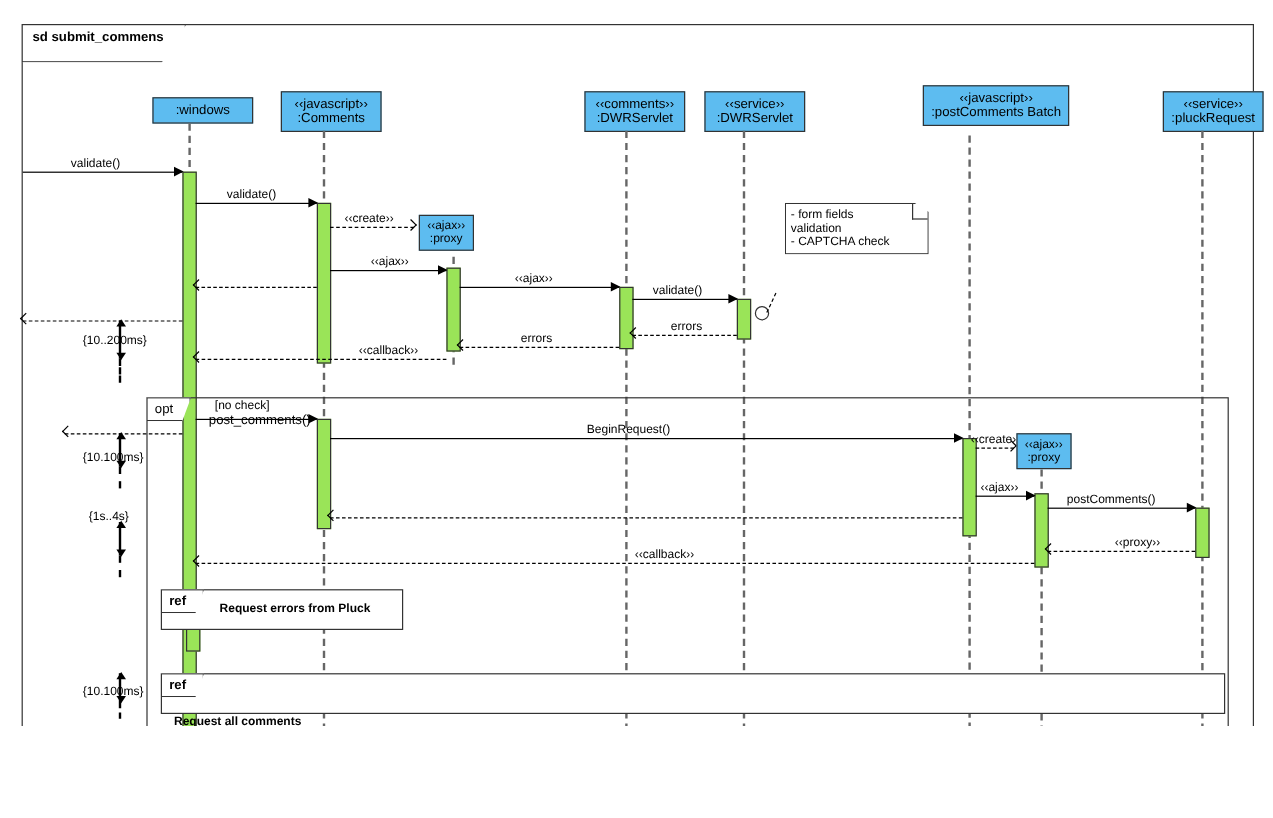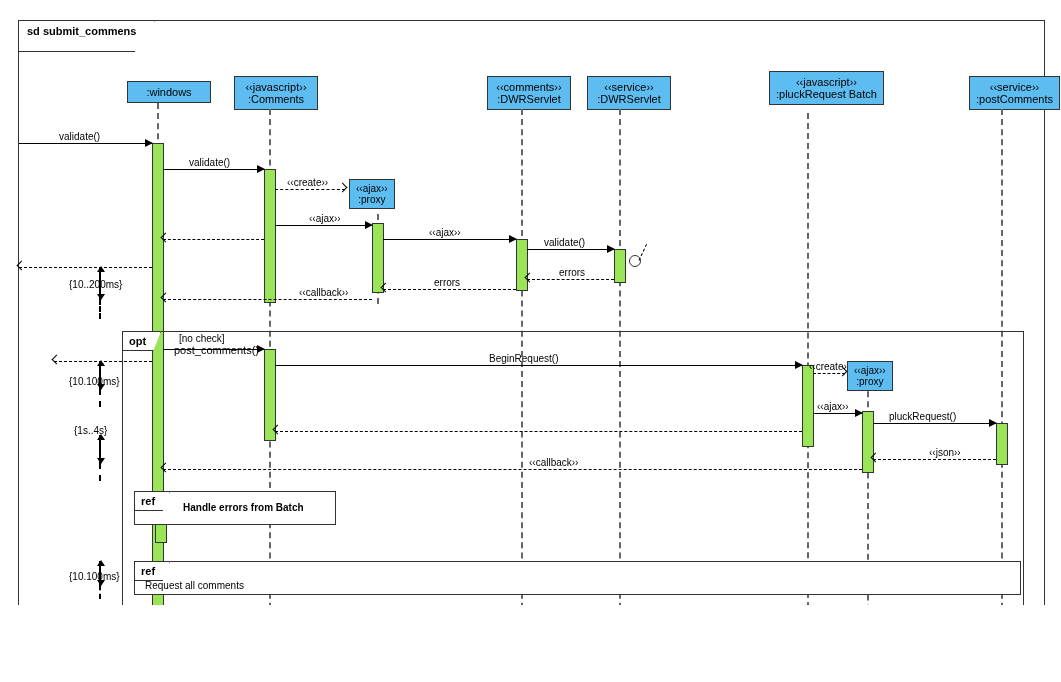--- a/index.html
+++ b/index.html
@@ -11,43 +11,43 @@
 .activation{position:absolute;background:#9ae458;border:1px solid #333;width:10px}
 .msg-solid{position:absolute;border-top:1px solid #000}
 .msg-dash{position:absolute;border-top:1.5px dashed #000}
 .arrow-r::after{content:"";position:absolute;right:-1px;top:-5px;border-left:8px solid #000;border-top:4px solid transparent;border-bottom:4px solid transparent}
 .arrow-r-open::after{content:"";position:absolute;right:-1px;top:-6px;width:6px;height:6px;border-top:1.5px solid #000;border-right:1.5px solid #000;transform:rotate(45deg)}
 .arrow-l-open::after{content:"";position:absolute;left:-1px;top:-6px;width:6px;height:6px;border-top:1.5px solid #000;border-left:1.5px solid #000;transform:rotate(-45deg)}
 .lbl{position:absolute;font-size:10px;background:transparent;white-space:nowrap}
 .note{position:absolute;background:#fff;border:1px solid #333;padding:4px;font-size:10px;clip-path:polygon(0 0,90% 0,100% 18%,100% 100%,0 100%)}
 .note::after{content:"";position:absolute;right:0;top:0;width:12px;height:12px;border-left:1px solid #333;border-bottom:1px solid #333}
 .opt-frame{position:absolute;border:1px solid #333}
-.opt-tab{position:absolute;left:-1px;top:-1px;padding:3px 14px 3px 6px;border:1px solid #333;background:#fff;font-weight:bold;clip-path:polygon(0 0,100% 0,80% 100%,0 100%)}
+.opt-tab{position:absolute;left:-1px;top:-1px;padding:3px 14px 3px 6px;border:1px solid #333;background:#fff;font-weight:normal;clip-path:polygon(0 0,100% 0,80% 100%,0 100%)}
 .ref-frame{position:absolute;border:1px solid #333;background:#fff}
 .ref-tab{position:absolute;left:-1px;top:-1px;padding:3px 14px 3px 6px;border:1px solid #333;background:#fff;font-weight:bold;clip-path:polygon(0 0,100% 0,80% 100%,0 100%)}
 .circle{position:absolute;width:10px;height:10px;border:1px solid #333;border-radius:50%;background:#fff}
 .proxy{position:absolute;background:#5dbcf0;border:1px solid #333;padding:3px 6px;text-align:center;font-size:10px}
 .timebar{position:absolute;width:0;border-left:2px solid #000}
 .timebar::before{content:"";position:absolute;left:-4px;top:-1px;border-bottom:6px solid #000;border-left:4px solid transparent;border-right:4px solid transparent}
 .timebar::after{content:"";position:absolute;left:-4px;bottom:-1px;border-top:6px solid #000;border-left:4px solid transparent;border-right:4px solid transparent}
 .timebar-dash{position:absolute;width:0;border-left:2px dashed #000}
 </style>
 </head>
 <body>
 
 <div class="canvas">
  <div class="frame">
   <div class="frame-tab">sd submit_commens</div>
 
   <div class="lifeline-head" style="left:108px;top:60px"><span>:windows</span></div>
   <div class="lifeline-head" style="left:215px;top:55px"><span>‹‹javascript››</span><br><span>:Comments</span></div>
   <div class="lifeline-head" style="left:468px;top:55px"><span>‹‹comments››</span><br><span>:DWRServlet</span></div>
   <div class="lifeline-head" style="left:568px;top:55px"><span>‹‹service››</span><br><span>:DWRServlet</span></div>
-  <div class="lifeline-head" style="left:750px;top:50px"><span>‹‹javascript››</span><br><span>:pluckRequest Batch</span></div>
-  <div class="lifeline-head" style="left:950px;top:55px"><span>‹‹service››</span><br><span>:postComments</span></div>
+  <div class="lifeline-head" style="left:750px;top:50px"><span>‹‹javascript››</span><br><span>:postComments Batch</span></div>
+  <div class="lifeline-head" style="left:950px;top:55px"><span>‹‹service››</span><br><span>:pluckRequest</span></div>
 
   <div class="lifeline-dash" style="left:138px;top:82px;height:530px"></div>
   <div class="lifeline-dash" style="left:250px;top:88px;height:520px"></div>
   <div class="lifeline-dash" style="left:358px;top:193px;height:90px"></div>
   <div class="lifeline-dash" style="left:502px;top:88px;height:520px"></div>
   <div class="lifeline-dash" style="left:600px;top:88px;height:520px"></div>
   <div class="lifeline-dash" style="left:788px;top:92px;height:515px"></div>
   <div class="lifeline-dash" style="left:848px;top:360px;height:250px"></div>
   <div class="lifeline-dash" style="left:982px;top:88px;height:520px"></div>
 
@@ -76,20 +76,25 @@
   <div class="lbl" style="left:290px;top:192px">‹‹ajax››</div>
 
   <div class="msg-dash arrow-l-open" style="left:144px;top:218px;width:101px"></div>
 
   <div class="msg-solid arrow-r" style="left:364px;top:218px;width:133px"></div>
   <div class="lbl" style="left:410px;top:206px">‹‹ajax››</div>
 
   <div class="msg-solid arrow-r" style="left:508px;top:228px;width:87px"></div>
   <div class="lbl" style="left:525px;top:216px">validate()</div>
 
+  <div class="note" style="left:635px;top:148px;width:110px">
+    <span>- form fields</span><br>
+    <span>validation</span><br>
+    <span>- CAPTCHA check</span>
+  </div>
   <div class="circle" style="left:610px;top:234px"></div>
   <div class="msg-dash" style="left:620px;top:239px;width:18px;transform:rotate(-65deg);transform-origin:left"></div>
 
   <div class="msg-dash arrow-l-open" style="left:508px;top:258px;width:87px"></div>
   <div class="lbl" style="left:540px;top:246px">errors</div>
 
   <div class="msg-dash arrow-l-open" style="left:364px;top:268px;width:133px"></div>
   <div class="lbl" style="left:415px;top:256px">errors</div>
 
   <div class="msg-dash arrow-l-open" style="left:144px;top:278px;width:209px"></div>
@@ -117,44 +122,44 @@
   <div class="msg-dash arrow-r-open" style="left:794px;top:352px;width:32px"></div>
   <div class="lbl" style="left:790px;top:340px">‹‹create››</div>
   <div class="proxy" style="left:828px;top:340px"><span>‹‹ajax››</span><br><span>:proxy</span></div>
 
   <div class="msg-solid arrow-r" style="left:794px;top:392px;width:49px"></div>
   <div class="lbl" style="left:798px;top:380px">‹‹ajax››</div>
 
   <div class="msg-dash arrow-l-open" style="left:256px;top:410px;width:527px"></div>
 
   <div class="msg-solid arrow-r" style="left:854px;top:402px;width:123px"></div>
-  <div class="lbl" style="left:870px;top:390px">pluckRequest()</div>
+  <div class="lbl" style="left:870px;top:390px">postComments()</div>
 
   <div class="msg-dash arrow-l-open" style="left:854px;top:438px;width:123px"></div>
-  <div class="lbl" style="left:910px;top:426px">‹‹json››</div>
+  <div class="lbl" style="left:910px;top:426px">‹‹proxy››</div>
 
   <div class="msg-dash arrow-l-open" style="left:144px;top:448px;width:699px"></div>
   <div class="lbl" style="left:510px;top:436px">‹‹callback››</div>
 
   <div class="timebar" style="left:80px;top:340px;height:28px"></div>
   <div class="timebar-dash" style="left:80px;top:368px;height:18px"></div>
   <div class="lbl" style="left:50px;top:355px">{10.100ms}</div>
 
   <div class="timebar" style="left:80px;top:414px;height:28px"></div>
   <div class="timebar-dash" style="left:80px;top:442px;height:18px"></div>
   <div class="lbl" style="left:55px;top:404px">{1s..4s}</div>
 
   <div class="ref-frame" style="left:115px;top:470px;width:200px;height:32px">
     <div class="ref-tab">ref</div>
-    <span class="lbl" style="left:48px;top:10px;font-weight:bold">Handle errors from Batch</span>
+    <span class="lbl" style="left:48px;top:10px;font-weight:bold">Request errors from Pluck</span>
   </div>
 
   <div class="timebar" style="left:80px;top:540px;height:24px"></div>
   <div class="timebar-dash" style="left:80px;top:564px;height:14px"></div>
   <div class="lbl" style="left:50px;top:550px">{10.100ms}</div>
 
   <div class="ref-frame" style="left:115px;top:540px;width:885px;height:32px">
     <div class="ref-tab">ref</div>
-    <span class="lbl" style="left:10px;top:18px;font-weight:normal">Request all comments</span>
+    <span class="lbl" style="left:10px;top:34px;font-weight:bold">Request all comments</span>
   </div>
 
  </div>
 </div>
 
 </body></html>

